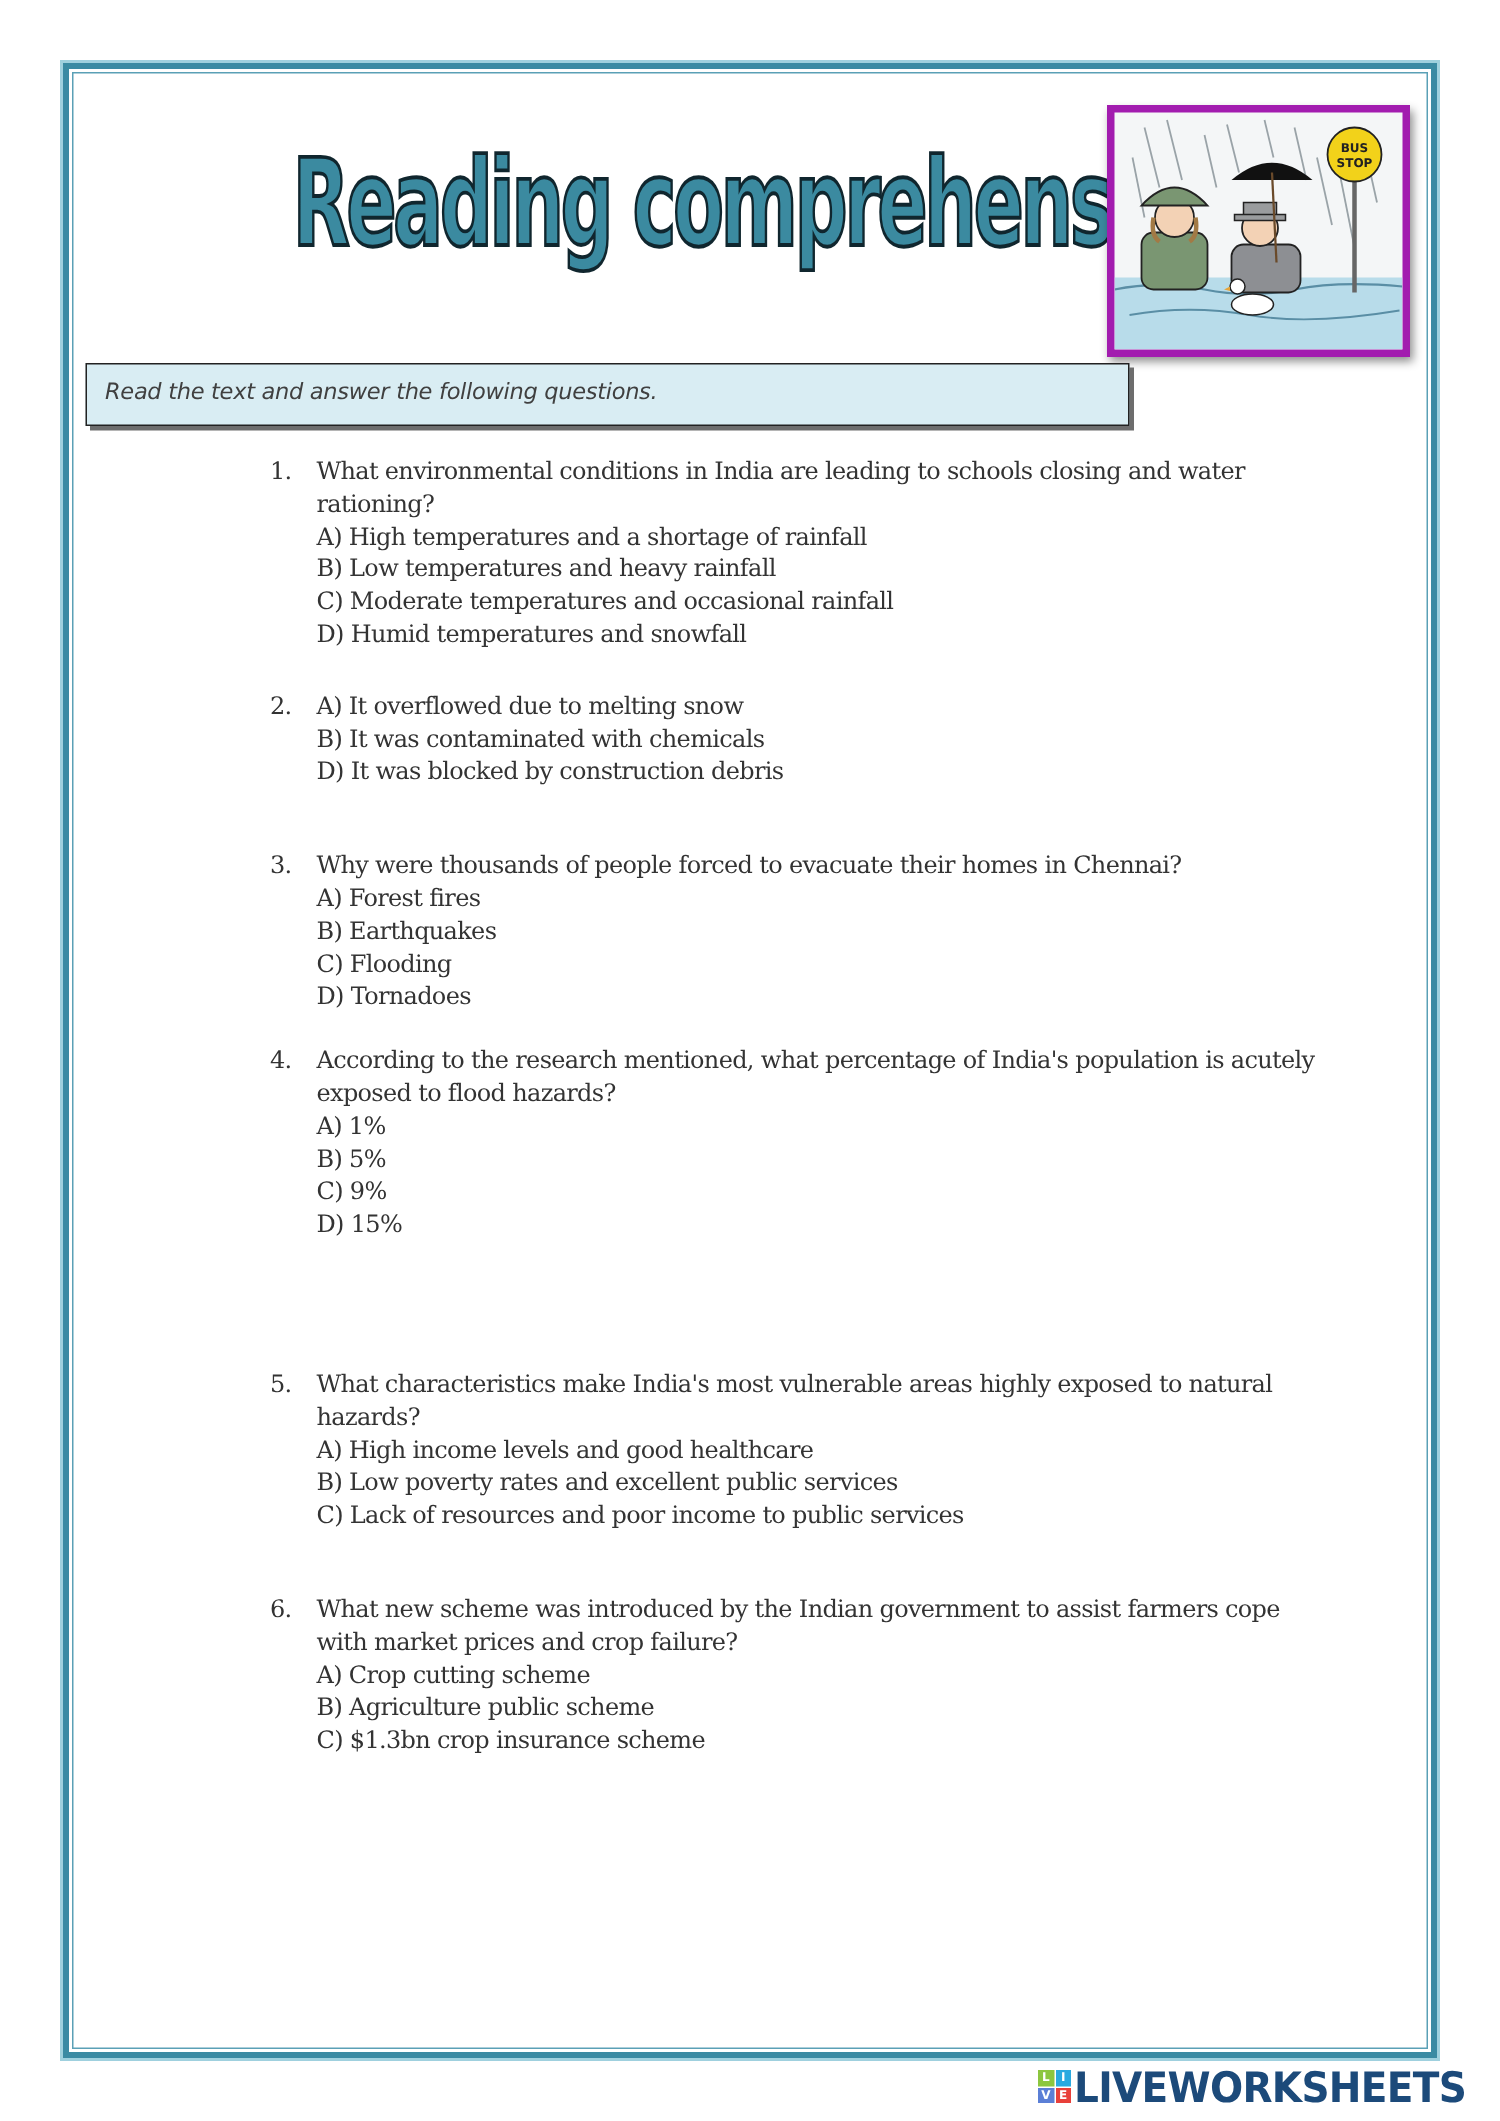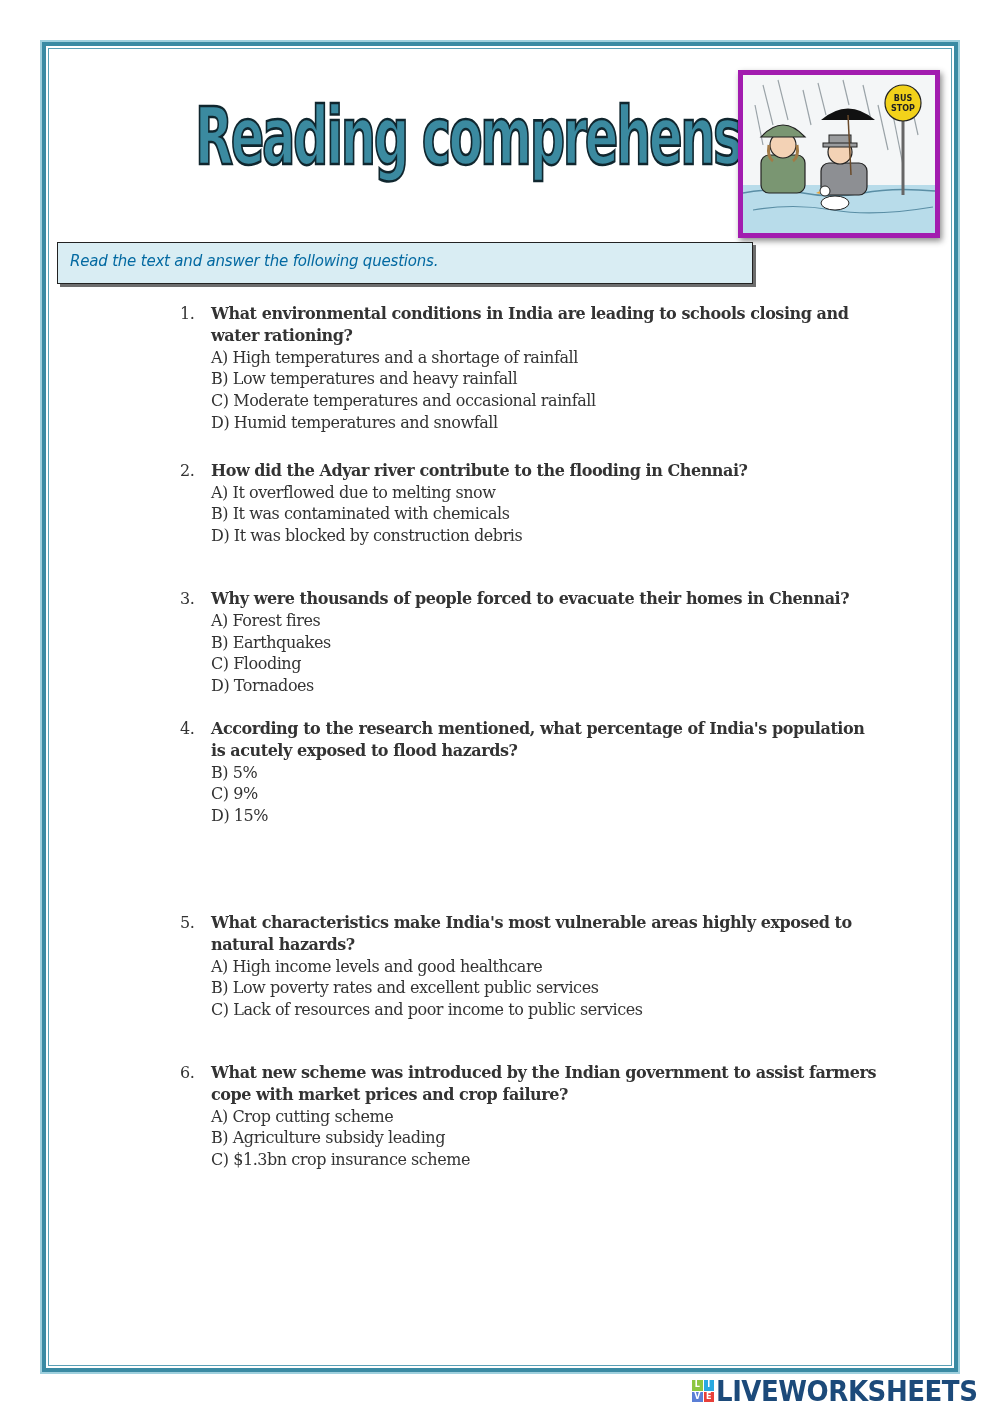--- a/index.html
+++ b/index.html
@@ -32,30 +32,30 @@
     overflow: hidden; border: 5px solid #a21caf;
   }
   .instruction-box {
     position: absolute; left: 57px; top: 242px; width: 696px; height: 42px;
     background: #d9edf3; border: 1px solid #222; box-sizing: border-box;
     box-shadow: 3px 3px 0 #6d6d6d;
   }
   .instruction-text {
     position: absolute; left: 12px; top: 9px;
     font-family: "DejaVu Sans", sans-serif; font-style: italic; font-size: 15px;
-    color: #0369a1; letter-spacing: -0.2px;
+    color: #404040; letter-spacing: -0.2px;
   }
   .questions {
     position: absolute; left: 180px; top: 303px; width: 700px;
     font-family: "DejaVu Serif", serif; font-size: 16px; color: #333;
     line-height: 21.8px; letter-spacing: -0.45px;
   }
   .q { position: relative; padding-left: 31px; }
   .q-num { position: absolute; left: 0; top: 0; }
-  .q-text { display: block; font-weight: bold; }
+  .q-text { display: block; }
   .q-opt { display: block; }
   .logo {
     position: absolute; left: 692px; top: 1374px; height: 34px;
     display: flex; align-items: center;
   }
   .logo-grid {
     width: 22px; height: 22px; display: grid; grid-template-columns: 1fr 1fr;
     grid-template-rows: 1fr 1fr; gap: 1px; margin-right: 2px;
   }
   .logo-grid span {
@@ -132,52 +132,52 @@
   <div class="q" style="margin-top:0;">
     <span class="q-num">1.</span>
     <span class="q-text">What environmental conditions in India are leading to schools closing and water rationing?</span>
     <span class="q-opt">A) High temperatures and a shortage of rainfall</span>
     <span class="q-opt">B) Low temperatures and heavy rainfall</span>
     <span class="q-opt">C) Moderate temperatures and occasional rainfall</span>
     <span class="q-opt">D) Humid temperatures and snowfall</span>
   </div>
   <div class="q" style="margin-top:26px;">
     <span class="q-num">2.</span>
-    <span class="q-text">How did the Adyar river contribute to the flooding in Chennai?</span>
     <span class="q-opt">A) It overflowed due to melting snow</span>
     <span class="q-opt">B) It was contaminated with chemicals</span>
     <span class="q-opt">D) It was blocked by construction debris</span>
   </div>
   <div class="q" style="margin-top:41px;">
     <span class="q-num">3.</span>
     <span class="q-text">Why were thousands of people forced to evacuate their homes in Chennai?</span>
     <span class="q-opt">A) Forest fires</span>
     <span class="q-opt">B) Earthquakes</span>
     <span class="q-opt">C) Flooding</span>
     <span class="q-opt">D) Tornadoes</span>
   </div>
   <div class="q" style="margin-top:21px;">
     <span class="q-num">4.</span>
     <span class="q-text">According to the research mentioned, what percentage of India's population is acutely exposed to flood hazards?</span>
+    <span class="q-opt">A) 1%</span>
     <span class="q-opt">B) 5%</span>
     <span class="q-opt">C) 9%</span>
     <span class="q-opt">D) 15%</span>
   </div>
   <div class="q" style="margin-top:85px;">
     <span class="q-num">5.</span>
     <span class="q-text">What characteristics make India's most vulnerable areas highly exposed to natural hazards?</span>
     <span class="q-opt">A) High income levels and good healthcare</span>
     <span class="q-opt">B) Low poverty rates and excellent public services</span>
     <span class="q-opt">C) Lack of resources and poor income to public services</span>
   </div>
   <div class="q" style="margin-top:41px;">
     <span class="q-num">6.</span>
     <span class="q-text">What new scheme was introduced by the Indian government to assist farmers cope with market prices and crop failure?</span>
     <span class="q-opt">A) Crop cutting scheme</span>
-    <span class="q-opt">B) Agriculture subsidy leading</span>
+    <span class="q-opt">B) Agriculture public scheme</span>
     <span class="q-opt">C) $1.3bn crop insurance scheme</span>
   </div>
 </div>
 
 <div class="logo">
   <div class="logo-grid">
     <span style="background:#8cc63f;">L</span>
     <span style="background:#29a9e0;">I</span>
     <span style="background:#5b7fd6;">V</span>
     <span style="background:#e8403a;">E</span>

